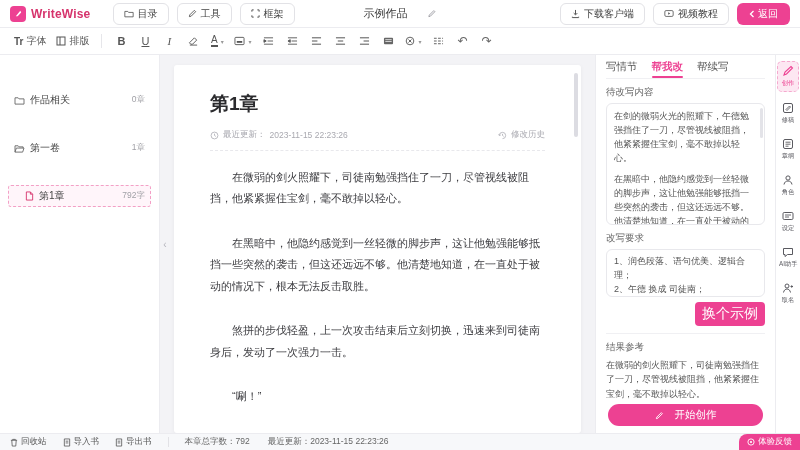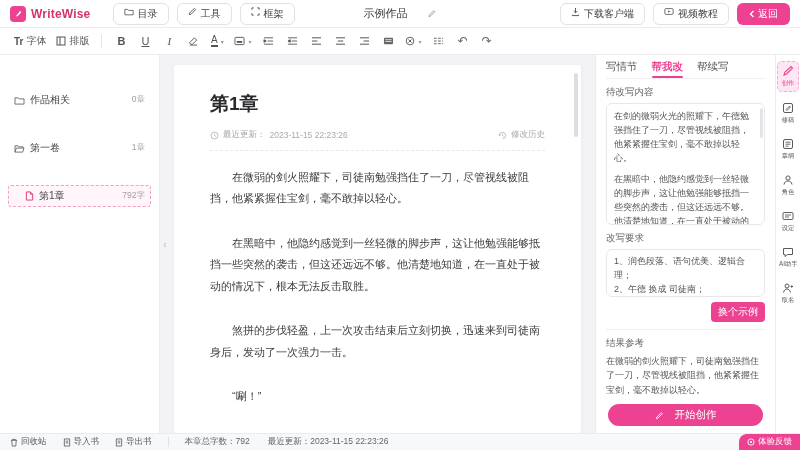--- a/index.html
+++ b/index.html
@@ -6,21 +6,21 @@
   html,body { width:800px; height:450px; overflow:hidden; }
   body { font-family:"Liberation Sans","DejaVu Sans",sans-serif; color:#333; background:#fff; }
   .app { position:relative; width:800px; height:450px; display:flex; flex-direction:column; overflow:hidden; background:#fff; }
 
   
   .hdr { height:28px; flex:0 0 28px; display:flex; align-items:center; justify-content:space-between; padding:0 10px; background:#fff; border-bottom:1px solid #ececf0; }
   .hdr-left, .hdr-right { display:flex; align-items:center; gap:8px; }
   .logo { display:flex; align-items:center; gap:5px; margin-right:14px; }
   .logo-mark { width:16px; height:16px; border-radius:4px; background:#ed4192; display:flex; align-items:center; justify-content:center; }
   .logo-text { font-weight:bold; font-size:12px; color:#d6336c; letter-spacing:.2px; }
-  .obtn { display:inline-flex; align-items:flex-start; gap:4px; border:1px solid #e2e2e6; background:#fff; border-radius:6px; padding:3px 10px; font-size:10px; color:#444; cursor:pointer; }
+  .obtn { display:inline-flex; align-items:center; gap:4px; border:1px solid #e2e2e6; background:#fff; border-radius:6px; padding:3px 10px; font-size:10px; color:#444; cursor:pointer; }
   .hdr-center { display:flex; align-items:center; gap:20px; font-size:11px; color:#333; position:absolute; left:50%; transform:translateX(-50%); }
   .pbtn { display:inline-flex; align-items:center; gap:3px; background:#ed4192; color:#fff; border:none; border-radius:6px; padding:4px 12px; font-size:10px; cursor:pointer; }
 
   
   .tbrow { height:27px; flex:0 0 27px; display:flex; align-items:stretch; border-bottom:1px solid #ececf0; background:#fff; }
   .tb-left { width:160px; flex:0 0 160px; display:flex; align-items:center; gap:4px; padding:0 6px; border-right:1px solid #ececf0; }
   .search { display:flex; align-items:center; gap:3px; border:1px solid #ddd; border-radius:4px; height:18px; padding:0 4px; flex:1; min-width:0; background:#fff; }
   .search input { border:none; outline:none; width:100%; font-size:9px; color:#333; font-family:inherit; }
   .search input::placeholder { color:#b8b8bd; }
   .minibtn { background:#ed4192; color:#fff; border:none; border-radius:4px; font-size:9px; padding:3px 6px; white-space:nowrap; cursor:pointer; }
@@ -58,21 +58,21 @@
   .tabs { display:flex; gap:14px; height:24px; flex:0 0 24px; align-items:center; border-bottom:1px solid #f0f0f3; }
   .tab { font-size:10.5px; color:#555; cursor:pointer; position:relative; height:100%; display:flex; align-items:center; }
   .tab.active { color:#ed4192; font-weight:bold; }
   .tab.active::after { content:""; position:absolute; bottom:0; left:0; right:0; height:2px; background:#ed4192; border-radius:1px; }
   .sec-label { font-size:9.5px; color:#666; margin:7px 0 4px; }
   .srcbox { border:1px solid #e8e8ec; border-radius:6px; padding:6px 7px; font-size:9px; line-height:1.55; color:#555; height:122px; overflow:hidden; position:relative; }
   .srcbox p + p { margin-top:7px; }
   .mini-scroll { position:absolute; right:1px; top:4px; width:3px; height:30px; border-radius:2px; background:#e3e3e8; }
   .reqbox { border:1px solid #e8e8ec; border-radius:6px; padding:5px 7px; font-size:9px; line-height:1.55; color:#555; height:48px; overflow:hidden; }
   .swap-row { display:flex; justify-content:flex-end; margin-top:5px; }
-  .swapbtn { background:#ed4192; color:#fff; border:none; border-radius:4px; font-size:10px; padding:3px 7px; cursor:pointer; }
+  .swapbtn { background:#ed4192; color:#fff; border:none; border-radius:4px; font-size:14px; padding:3px 7px; cursor:pointer; }
   .assist-div { border-top:1px solid #f0f0f3; margin-top:7px; }
   .result-text { flex:1; min-height:0; overflow:hidden; font-size:9px; line-height:1.6; color:#555; }
   .startbtn { flex:0 0 22px; margin:5px 2px 7px; background:#ed4192; color:#fff; border:none; border-radius:12px; font-size:10.5px; display:flex; align-items:center; justify-content:center; gap:11px; cursor:pointer; }
 
   
   .rail { width:25px; flex:0 0 25px; border-left:1px solid #ececf0; background:#fff; display:flex; flex-direction:column; align-items:center; padding-top:6px; gap:7px; }
   .rail-item { display:flex; flex-direction:column; align-items:center; gap:1px; width:22px; padding:3px 0; border-radius:5px; cursor:pointer; color:#5a5a60; }
   .rail-item .rlbl { font-size:7px; transform:scale(.9); white-space:nowrap; }
   .rail-item.active { background:#fde7f2; border:1px dashed #f5a9ce; color:#ed4192; }
 

